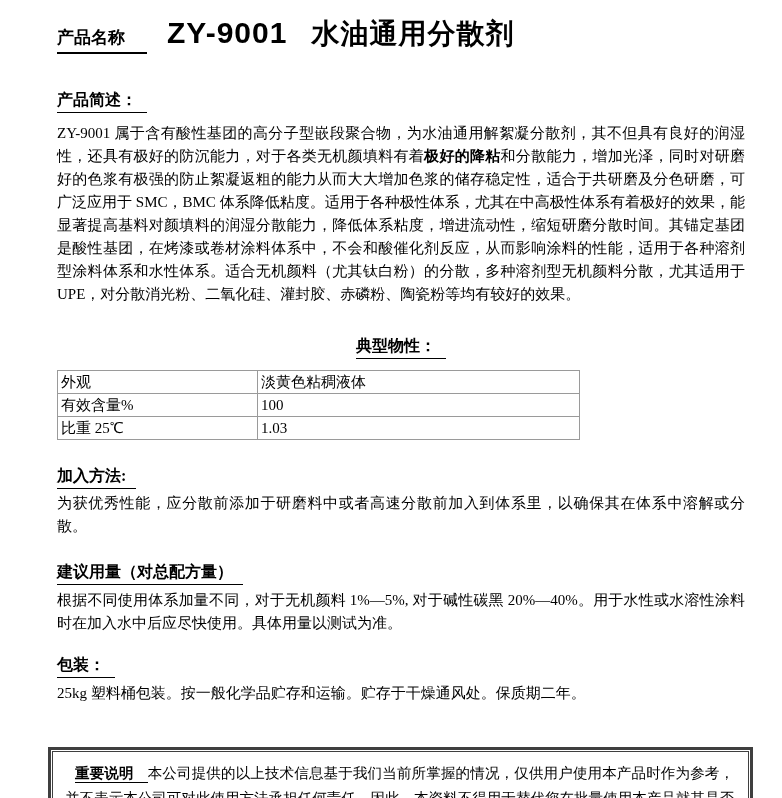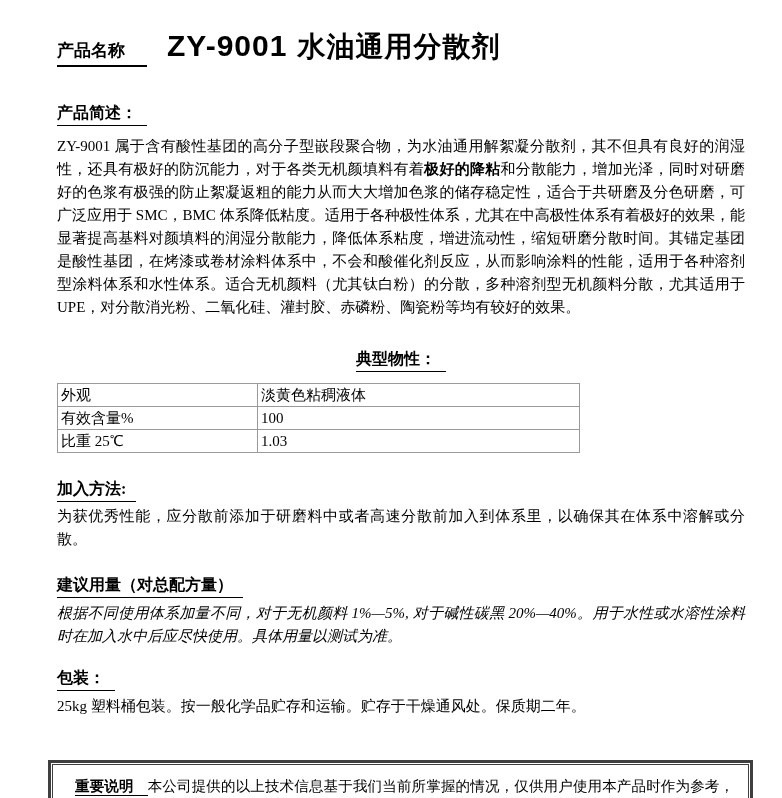--- a/index.html
+++ b/index.html
@@ -6,21 +6,21 @@
   html, body {
     width: 782px;
     background: #ffffff;
     color: #000000;
     font-family: "Liberation Serif", serif;
   }
   body { height: 798px; overflow: hidden; }
   .page {
     width: 782px;
     height: 798px;
-    padding: 28px 37px 0 57px;
+    padding: 15px 37px 0 57px;
   }
 
   
   .title-row {
     display: flex;
     align-items: baseline;
     white-space: nowrap;
   }
   .title-label {
     font-size: 17px;
@@ -31,21 +31,21 @@
   .title-code {
     font-family: "Liberation Sans", sans-serif;
     font-size: 30px;
     font-weight: 900;
     letter-spacing: 1px;
     margin-left: 20px;
   }
   .title-name {
     font-size: 28px;
     font-weight: bold;
-    margin-left: 10px;
+    margin-left: 24px;
     letter-spacing: 1px;
   }
 
   
   .sec {
     display: inline-block;
     font-size: 16px;
     font-weight: bold;
     border-bottom: 1.5px solid #000;
     padding: 0 10px 2px 0;
@@ -62,21 +62,21 @@
   .body b { font-weight: bold; }
 
   
   .mt-overview-h  { margin-top: 36px; }
   .mt-overview-p  { margin-top: 9px; }
   .mt-props-h     { margin-top: 30px; text-align: center; }
   .mt-table       { margin-top: 11px; }
   .mt-add-h       { margin-top: 26px; }
   .mt-add-p       { margin-top: 3px; }
   .mt-dose-h      { margin-top: 24px; }
-  .mt-dose-p      { margin-top: 4px; font-style: italic; }
+  .mt-dose-p      { margin-top: 4px; }
   .mt-pack-h      { margin-top: 20px; }
   .mt-pack-p      { margin-top: 4px; }
 
   
   table.props {
     border-collapse: collapse;
     width: 523px;
     table-layout: fixed;
   }
   table.props td {

